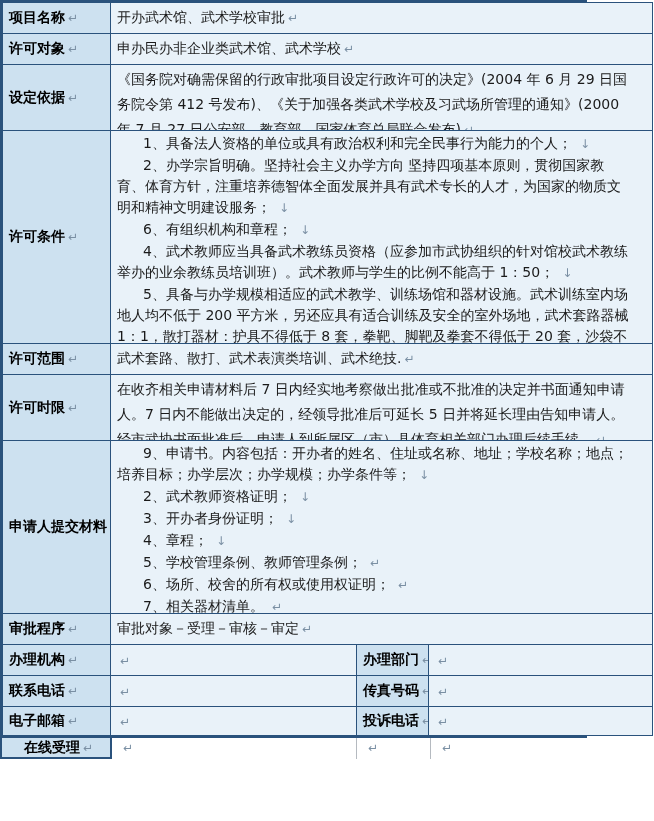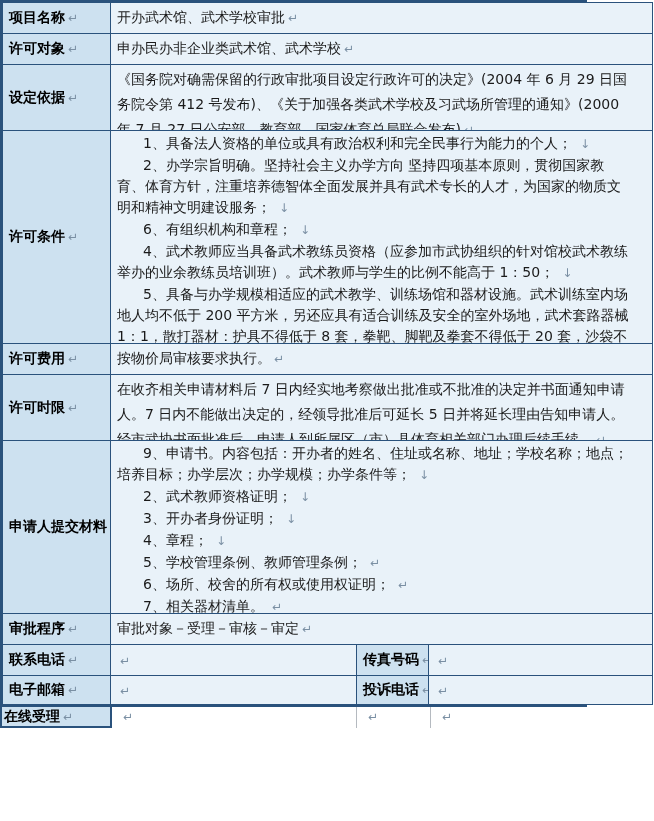--- a/index.html
+++ b/index.html
@@ -80,21 +80,21 @@
     background:#ffffff;
   }
   .online-label{
     width:112px;
     height:21px;
     background:var(--lbl-bg);
     border:2px solid var(--bd);
     border-top:none;
     font-weight:bold;
     color:#000;
-    padding-left:2px;
+    padding-left:22px;
     line-height:19px;
     white-space:nowrap;
     overflow:hidden;
   }
   .online-cell{
     background:#ffffff;
     padding-left:8px;
     line-height:18px;
   }
   .oc1{width:244px;}
@@ -141,25 +141,25 @@
             <p class="item"><span>1、具备法人资格的单位或具有政治权利和完全民事行为能力的个人；</span><span class="lmark">↓</span></p>
             <p class="item"><span>2、办学宗旨明确。坚持社会主义办学方向 坚持四项基本原则，贯彻国家教育、体育方针，注重培养德智体全面发展并具有武术专长的人才，为国家的物质文明和精神文明建设服务；</span><span class="lmark">↓</span></p>
             <p class="item"><span>6、有组织机构和章程；</span><span class="lmark">↓</span></p>
             <p class="item"><span>4、武术教师应当具备武术教练员资格（应参加市武协组织的针对馆校武术教练举办的业余教练员培训班）。武术教师与学生的比例不能高于 1：50；</span><span class="lmark">↓</span></p>
             <p class="item"><span>5、具备与办学规模相适应的武术教学、训练场馆和器材设施。武术训练室内场地人均不低于 200 平方米，另还应具有适合训练及安全的室外场地，武术套路器械 1：1，散打器材：护具不得低于 8 套，拳靶、脚靶及拳套不得低于 20 套，沙袋不得低于 3 个；</span></p>
 
           </div>
         </td>
       </tr>
 
-
-      <tr class="h30">
-        <td class="lbl"><span>许可费用</span><span class="pmark">↵</span></td>
-        <td class="val" colspan="3"><span>按物价局审核要求执行。</span><span class="pmark">↵</span></td>
-      </tr>
+      <tr class="h30">
+        <td class="lbl"><span>许可范围</span><span class="pmark">↵</span></td>
+        <td class="val" colspan="3"><span>武术套路、散打、武术表演类培训、武术绝技.</span><span class="pmark">↵</span></td>
+      </tr>
+
 
       <tr class="h64">
         <td class="lbl"><span>许可时限</span><span class="pmark">↵</span></td>
         <td class="val top" colspan="3">
           <div class="clip" style="max-height:63px;">
             <p class="para"><span>在收齐相关申请材料后 7 日内经实地考察做出批准或不批准的决定并书面通知申请人。7 日内不能做出决定的，经领导批准后可延长 5 日并将延长理由告知申请人。经市武协书面批准后，申请人到所属区（市）县体育相关部门办理后续手续。</span><span class="pmark">↵</span></p>
           </div>
         </td>
       </tr>
 
@@ -176,20 +176,26 @@
             <p class="item"><span>7、相关器材清单。</span><span class="lmark">↵</span></p>
           </div>
         </td>
       </tr>
 
       <tr class="h30">
         <td class="lbl"><span>审批程序</span><span class="pmark">↵</span></td>
         <td class="val" colspan="3"><span>审批对象－受理－审核－审定</span><span class="pmark">↵</span></td>
       </tr>
 
+      <tr class="h30">
+        <td class="lbl"><span>办理机构</span><span class="pmark">↵</span></td>
+        <td class="val"><span></span><span class="pmark">↵</span></td>
+        <td class="lbl"><span>办理部门</span><span class="pmark">↵</span></td>
+        <td class="val"><span></span><span class="pmark">↵</span></td>
+      </tr>
 
       <tr class="h30">
         <td class="lbl"><span>联系电话</span><span class="pmark">↵</span></td>
         <td class="val"><span></span><span class="pmark">↵</span></td>
         <td class="lbl"><span>传真号码</span><span class="pmark">↵</span></td>
         <td class="val"><span></span><span class="pmark">↵</span></td>
       </tr>
 
 
       <tr class="h28">

